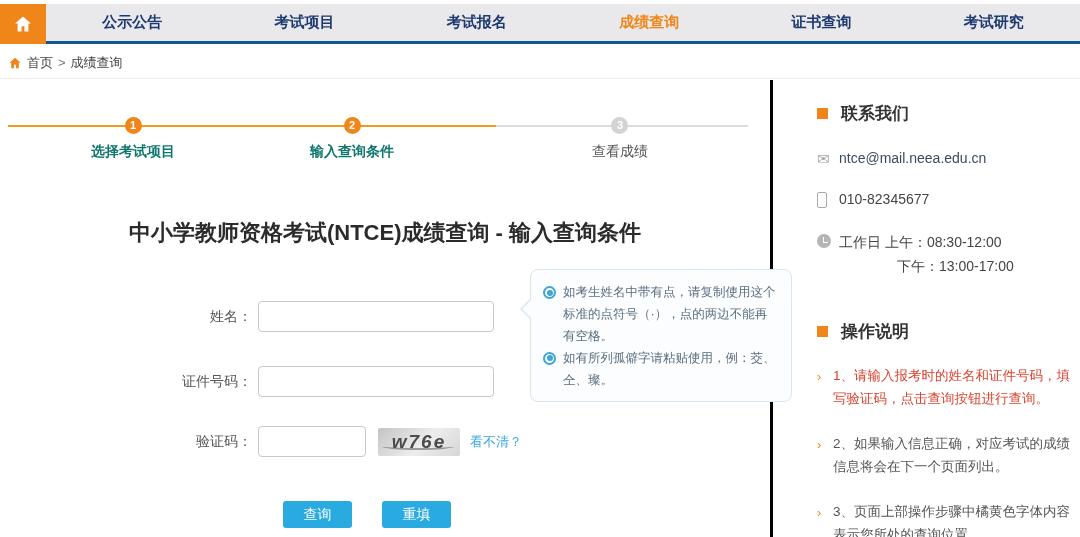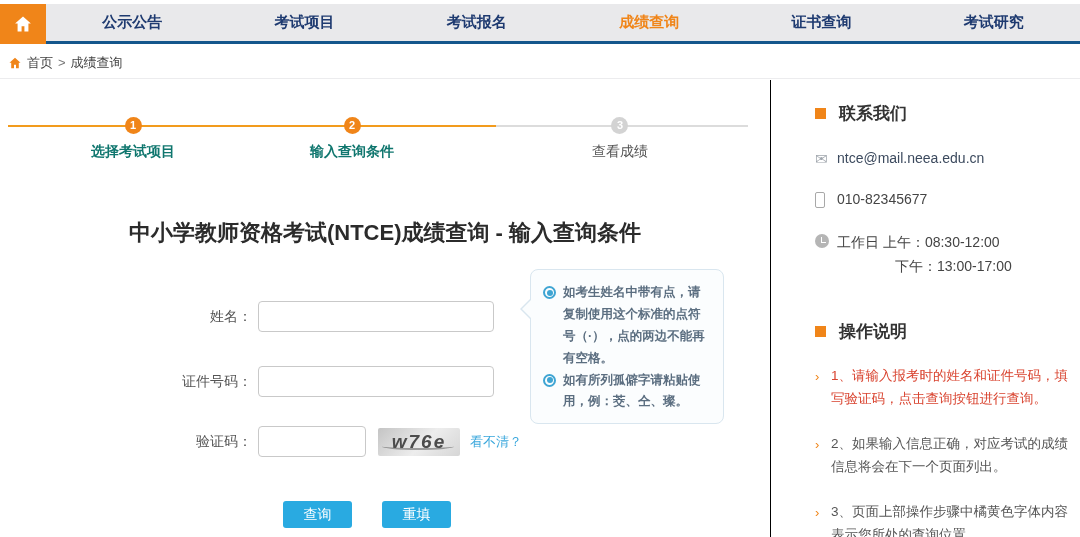--- a/index.html
+++ b/index.html
@@ -20,21 +20,21 @@
   
   .breadcrumb { position:absolute; top:47px; left:0; width:1080px; height:32px;
     display:flex; align-items:center; padding-left:8px; font-size:13px; color:#444;
     border-bottom:1px solid #ececee; background:#fff; }
   .breadcrumb svg { width:14px; height:14px; fill:#f08519; margin-right:5px; }
   .crumb-sep { margin:0 5px; color:#777; }
 
   
   .content { position:absolute; top:80px; left:0; width:1080px; height:457px; display:flex; }
   .main { position:relative; width:770px; height:457px; }
-  .sidebar { width:310px; height:457px; border-left:1px solid #000000;
+  .sidebar { width:310px; height:457px; border-left:3px solid #000000;
     padding:22px 18px 0 44px; }
 
   
   .steps { position:absolute; top:32px; left:8px; width:740px; height:60px; }
   .track { position:absolute; top:13px; left:0; width:100%; height:2px; background:#dcdcdc; }
   .track-active { position:absolute; top:13px; left:0; width:66%; height:2px; background:#f29b1d; }
   .step { position:absolute; top:5px; transform:translateX(-50%); text-align:center; width:140px; }
   .step-circle { width:17px; height:17px; border-radius:50%; margin:0 auto;
     color:#fff; font-size:11px; font-weight:bold; line-height:17px; }
   .step.on  .step-circle { background:#f08519; }
@@ -60,23 +60,23 @@
     letter-spacing:2px; position:relative; overflow:hidden; }
   .captcha-box::after { content:''; position:absolute; left:4px; right:6px; top:15px;
     height:5px; border-bottom:2px solid rgba(90,90,90,.55); border-radius:50%; }
   .captcha-link { margin-left:10px; font-size:13px; color:#3aa7dc; cursor:pointer; }
   .btn-row { position:absolute; top:421px; left:283px; display:flex; gap:30px; }
   .btn { min-width:69px; height:27px; background:#29aae1; color:#fff; border:none;
     border-radius:3px; font-size:14px; padding:0 18px; cursor:pointer;
     font-family:inherit; }
 
   
-  .tooltip { position:absolute; left:530px; top:189px; width:194px;
+  .tooltip { position:absolute; left:530px; top:189px; width:262px;
     background:#fbfdfe; border:1px solid #d9e6ef; border-radius:8px;
-    padding:12px 12px 10px 12px; font-size:12.5px; color:#5b6e80; line-height:1.75;font-weight:bold; }
+    padding:12px 12px 10px 12px; font-size:12.5px; color:#5b6e80; line-height:1.75; }
   .tooltip::before { content:''; position:absolute; left:-11px; top:28px;
     border:11px solid transparent; border-left:none; border-right:11px solid #d9e6ef; }
   .tooltip::after { content:''; position:absolute; left:-9px; top:29px;
     border:10px solid transparent; border-left:none; border-right:10px solid #fbfdfe; }
   .note { position:relative; padding-left:20px; }
   .radio-dot { position:absolute; left:0; top:4px; width:13px; height:13px;
     border:2px solid #3fa5d3; border-radius:50%; }
   .radio-dot::after { content:''; position:absolute; inset:1.5px;
     background:#3fa5d3; border-radius:50%; }
 

